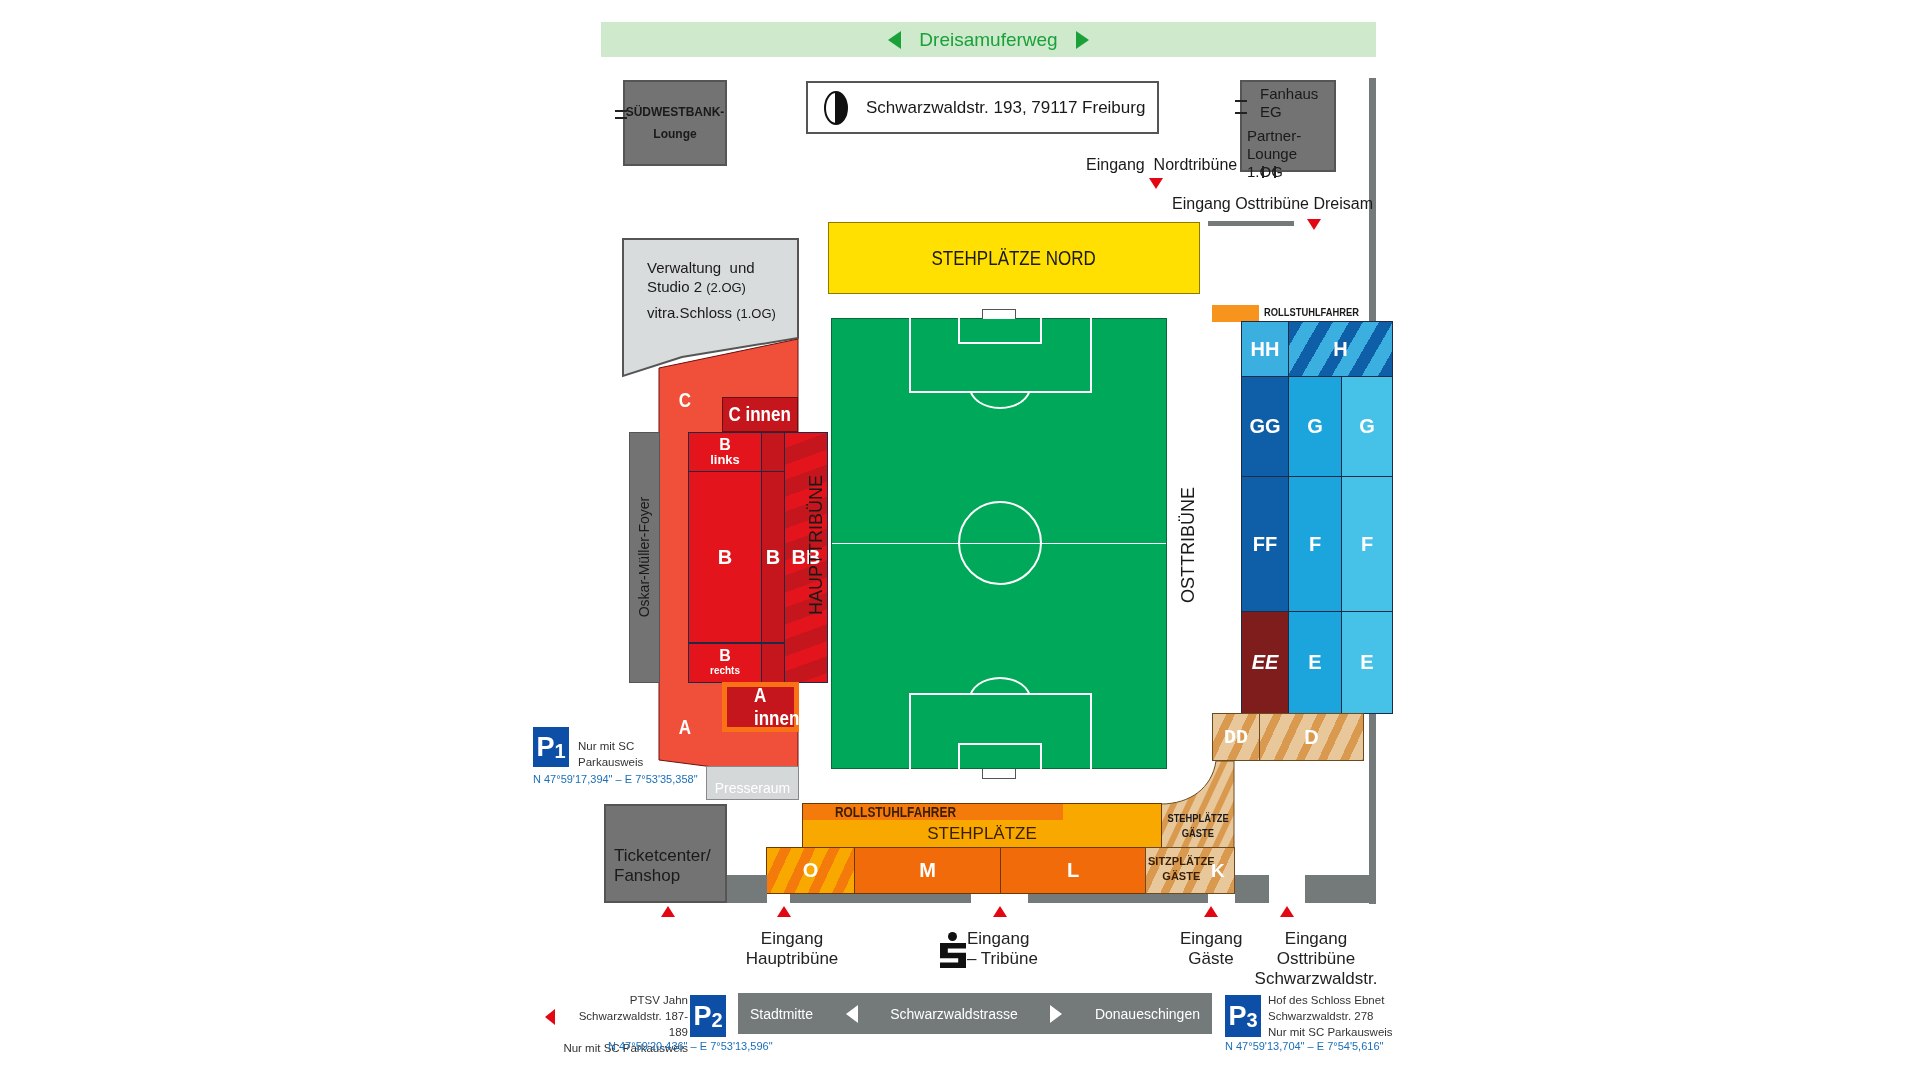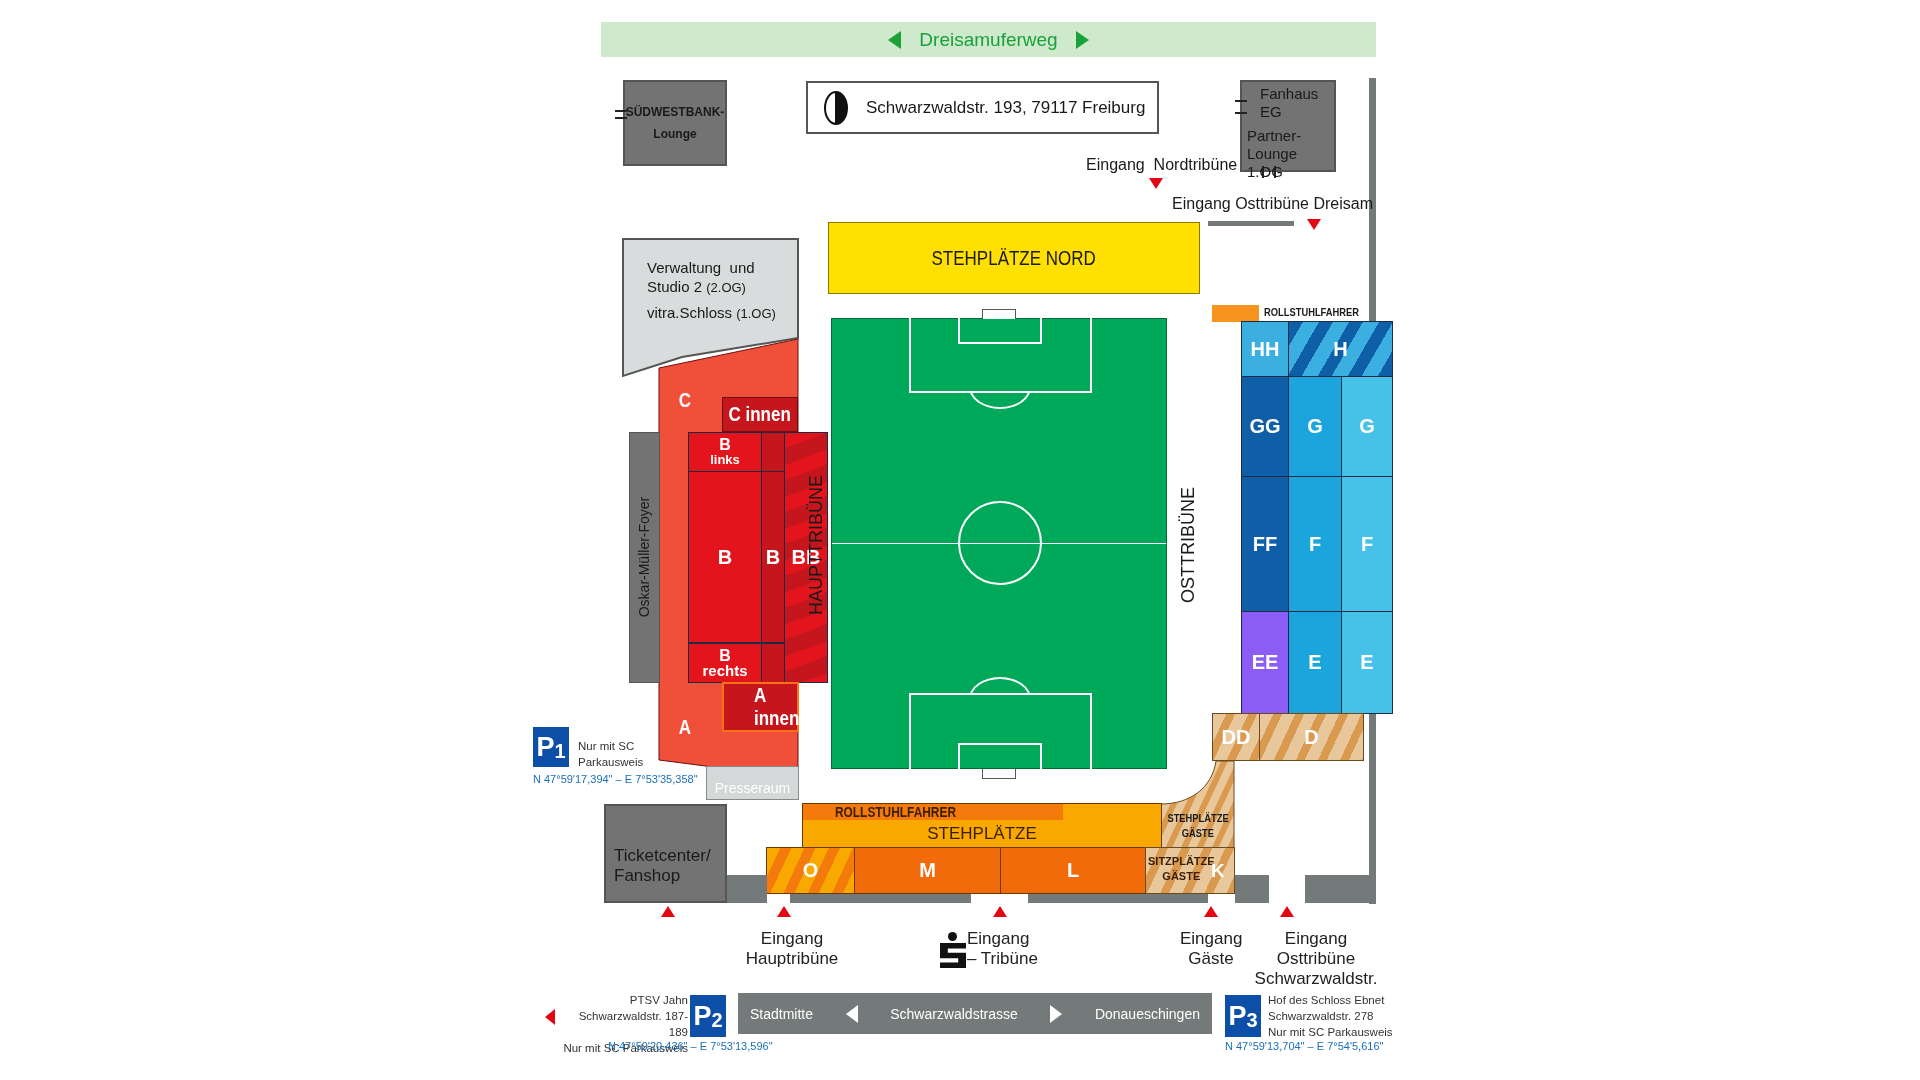--- a/index.html
+++ b/index.html
@@ -81,27 +81,27 @@
     <span style="transform:scaleX(0.85);">C innen</span>
   </div>
 
 <div class="abs cell" style="left:659px;top:432px;width:74px;height:40px;background:#e3141b;display:flex;flex-direction:column;align-items:center;justify-content:center;color:#fff;font-weight:bold;line-height:15px;">
   <span style="font-size:16px;">B</span>
   <span style="font-size:13px;">links</span>
 </div>
 <div class="abs cell lbl" style="left:659px;top:471px;width:74px;height:172px;background:#e3141b;transform:none;">B</div>
 <div class="abs cell" style="left:659px;top:643px;width:74px;height:40px;background:#e3141b;display:flex;flex-direction:column;align-items:center;justify-content:center;color:#fff;font-weight:bold;line-height:15px;">
   <span style="font-size:16px;">B</span>
-  <span style="font-size:15px;">rechts</span>
+  <span style="font-size:10px;">rechts</span>
 </div>
 <div class="abs cell" style="left:732px;top:432px;width:24px;height:40px;background:#c4161c;"></div>
 <div class="abs cell lbl" style="left:732px;top:471px;width:24px;height:172px;background:#c4161c;transform:none;">B</div>
 <div class="abs cell" style="left:732px;top:643px;width:24px;height:40px;background:#c4161c;"></div>
 <div class="abs cell lbl stripes-red" style="left:755px;top:432px;width:44px;height:251px;transform:none;">BB</div>
-<div class="abs lbl" style="left:722px;top:682px;width:77px;height:50px;background:#c4161c;border:2px solid #f97316;transform:none;padding-left:32px;">
+<div class="abs lbl" style="left:722px;top:682px;width:77px;height:50px;background:#c4161c;border:5px solid #f97316;transform:none;padding-left:32px;">
     <span style="transform:scaleX(0.85);">A innen</span>
   </div>
 <div class="abs lbl" style="left:670px;top:712px;width:30px;height:30px;">A</div>
 
 <div class="abs gray-box" style="left:629px;top:432px;width:31px;height:251px;border-width:1px;"></div>
 <div class="abs" style="left:644px;top:557px;transform:translate(-50%,-50%) rotate(-90deg);font-size:14px;white-space:nowrap;">Oskar-Müller-Foyer</div>
 
 <div class="abs" style="left:706px;top:766px;width:93px;height:34px;background:#d5d8d8;border:1px solid #888;display:flex;align-items:flex-end;justify-content:center;padding-bottom:3px;">
   <span style="color:#fff;font-size:14px;">Presseraum</span>
 </div>
@@ -126,24 +126,24 @@
 <div class="abs" style="left:1212px;top:305px;width:47px;height:17px;background:#f7941d;"></div>
 <div class="abs" style="left:1264px;top:306px;font-size:11px;font-weight:bold;transform:scaleX(0.85);transform-origin:left;">ROLLSTUHLFAHRER</div>
 <div class="abs cell lbl" style="left:1212px;top:321px;width:48px;height:56px;background:#3bb0e0;transform:none;">HH</div>
 <div class="abs cell lbl stripes-blue" style="left:1259px;top:321px;width:105px;height:56px;transform:none;">H</div>
 <div class="abs cell lbl" style="left:1212px;top:376px;width:48px;height:101px;background:#0f5fa8;transform:none;">GG</div>
 <div class="abs cell lbl" style="left:1259px;top:376px;width:54px;height:101px;background:#1ba5dc;transform:none;">G</div>
 <div class="abs cell lbl" style="left:1312px;top:376px;width:52px;height:101px;background:#46c1e8;transform:none;">G</div>
 <div class="abs cell lbl" style="left:1212px;top:476px;width:48px;height:136px;background:#0f5fa8;transform:none;">FF</div>
 <div class="abs cell lbl" style="left:1259px;top:476px;width:54px;height:136px;background:#1ba5dc;transform:none;">F</div>
 <div class="abs cell lbl" style="left:1312px;top:476px;width:52px;height:136px;background:#46c1e8;transform:none;">F</div>
-<div class="abs cell lbl" style="left:1212px;top:611px;width:48px;height:103px;background:#8b5cf6;transform:none;">EE</div>
+<div class="abs cell lbl" style="left:1212px;top:611px;width:48px;height:103px;background:#7f1d1d;transform:none;font-style:italic;">EE</div>
 <div class="abs cell lbl" style="left:1259px;top:611px;width:54px;height:103px;background:#1ba5dc;transform:none;">E</div>
 <div class="abs cell lbl" style="left:1312px;top:611px;width:52px;height:103px;background:#46c1e8;transform:none;">E</div>
-<div class="abs lbl stripes-tan" style="left:1212px;top:713px;width:48px;height:48px;border:1px solid #6b4a20;transform:none;">DD</div>
+<div class="abs lbl stripes-tan" style="left:1212px;top:713px;width:48px;height:48px;border:1px solid #6b4a20;transform:none;font-family:Liberation Mono, monospace;">DD</div>
 <div class="abs lbl stripes-tan" style="left:1259px;top:713px;width:105px;height:48px;border:1px solid #6b4a20;transform:none;">D</div>
 
 <svg class="abs" style="left:1160px;top:760px;" width="76" height="90">
   <defs>
       <pattern id="tan" width="14" height="14" patternUnits="userSpaceOnUse" patternTransform="rotate(25)">
         <rect width="14" height="14" fill="#e8c79a"></rect>
         <rect width="6" height="14" fill="#d99a50"></rect>
       </pattern>
     </defs>
   <path d="M1,44 C30,44 52,28 56,1 L74,1 L74,88 L1,88 Z" fill="url(#tan)" stroke="#6b4a20" stroke-width="1"></path>

